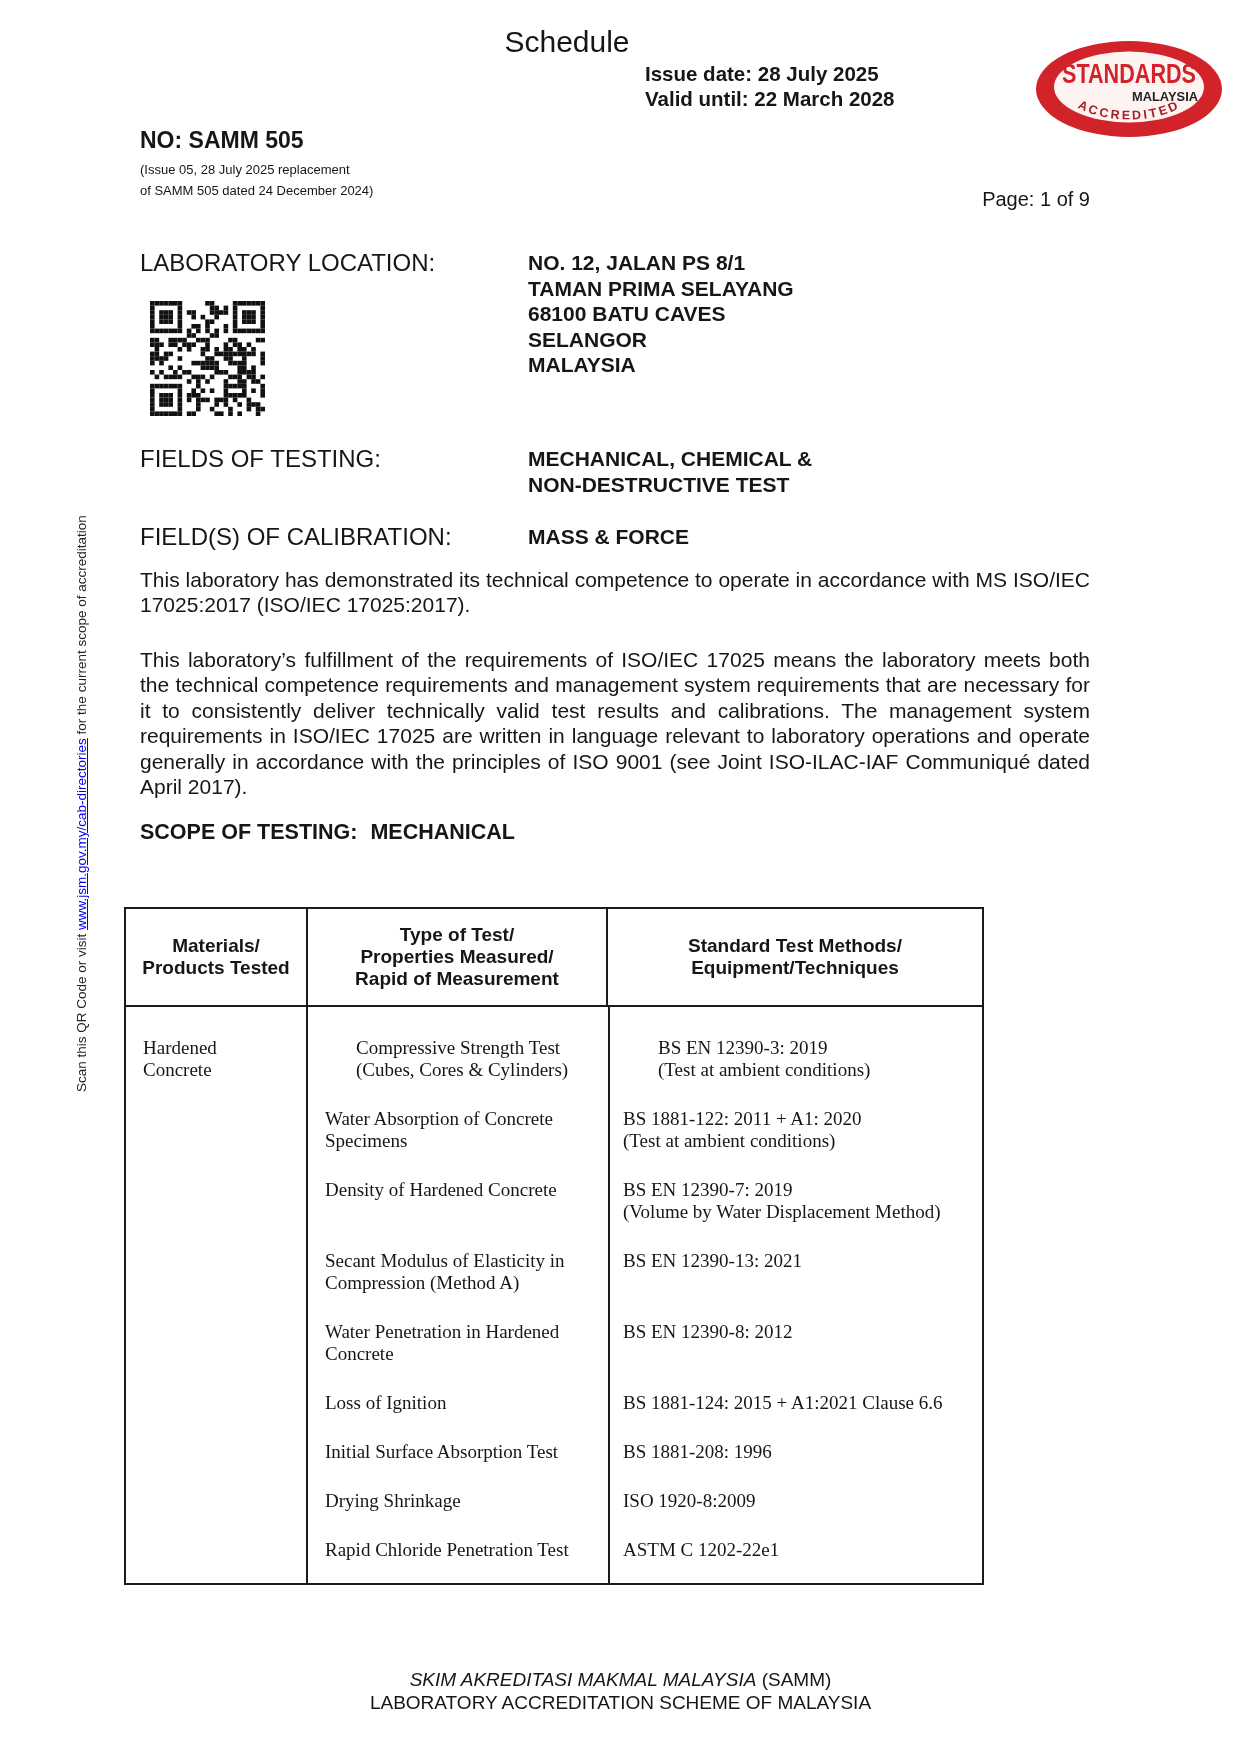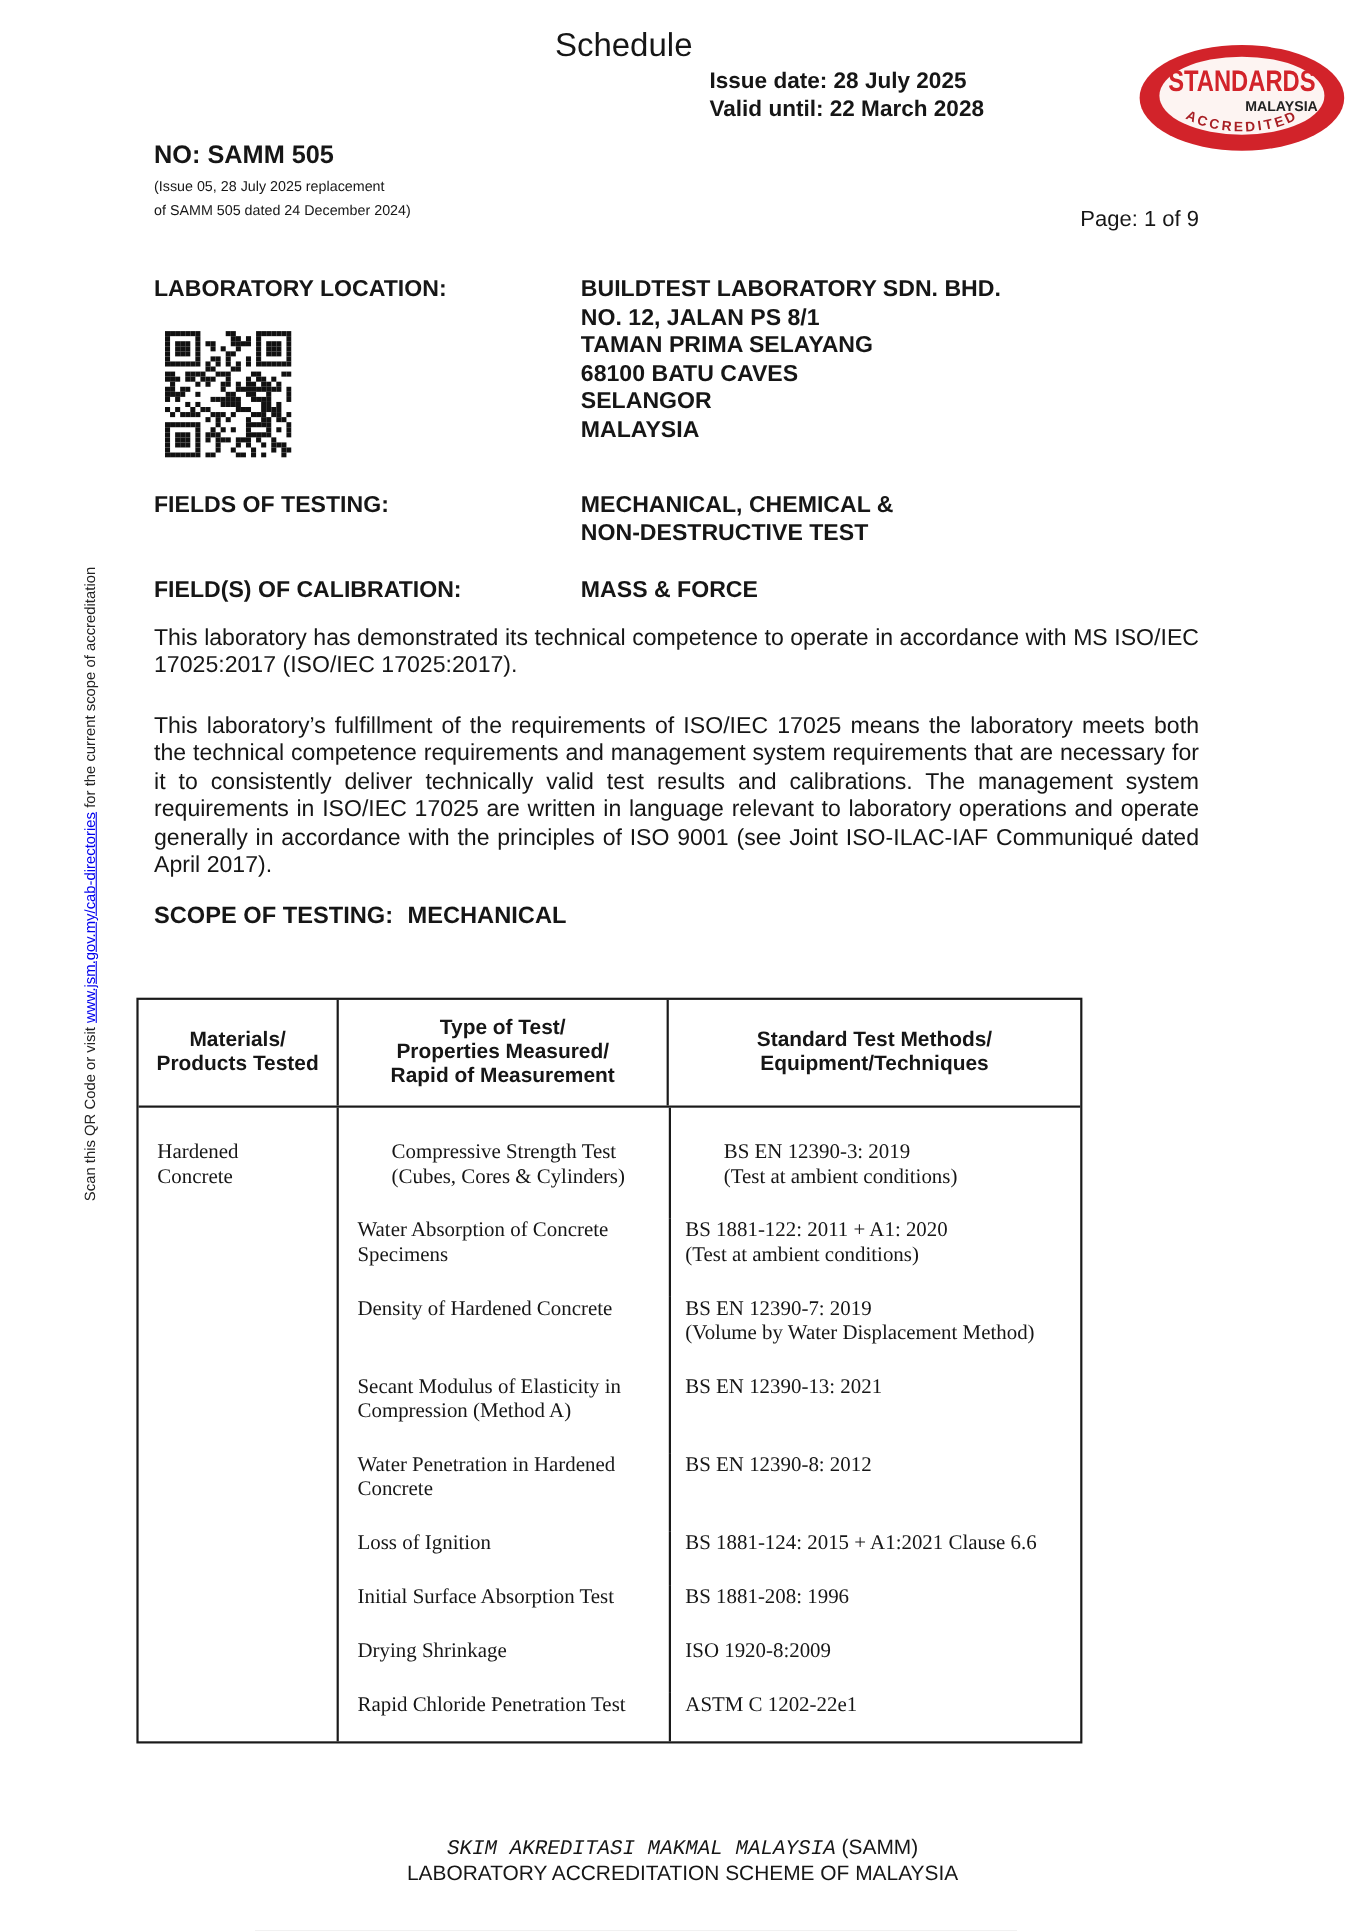--- a/index.html
+++ b/index.html
@@ -12,21 +12,21 @@
 
   .logo-wrap{position:absolute;left:1034px;top:40px;width:190px;height:98px;}
 
   .cert{position:absolute;left:140px;top:127px;}
   .cert-no{font-weight:bold;font-size:23px;margin-bottom:5px;}
   .cert-note{font-size:13px;line-height:21px;}
 
   .page-ind{position:absolute;top:188px;left:0;width:1090px;text-align:right;font-size:20px;}
 
   .lv-row{position:absolute;left:140px;display:grid;grid-template-columns:388px auto;}
-  .lv-label{font-weight:bold;font-size:21px;line-height:25px;}
+  .lv-label{font-weight:normal;font-size:24px;line-height:25px;}
   .lv-sub{font-size:20px;line-height:25px;}
   .lv-value{font-weight:bold;font-size:21px;line-height:25.5px;}
   #loc-row{top:250px;}
   #fot-row{top:446px;}
   #foc-row{top:524px;}
 
   .qr{position:absolute;left:150px;top:301px;width:115px;height:115px;}
 
   .para{position:absolute;left:140px;width:950px;font-size:21px;line-height:25.4px;
         text-align:justify;}
@@ -45,21 +45,21 @@
   .t-body{display:grid;grid-template-columns:182px 300px 1fr;}
   .mat{grid-column:1;grid-row:1 / span 9;border-right:2px solid #1a1a1a;padding:30px 8px 0 17px;}
   .tc{grid-column:2;padding:0 8px 27px 17px;}
   .mc{grid-column:3;border-left:2px solid #1a1a1a;padding:0 6px 27px 13px;}
   .r1{padding-top:30px;padding-left:48px;}
   .rlast{padding-bottom:22px;}
   .nw{white-space:nowrap;font-family:Liberation Serif, serif;}
 
   .footer{position:absolute;left:0;top:1668px;width:1241px;text-align:center;
           font-size:19px;line-height:23px;}
-  .it{font-style:italic;font-family:Liberation Mono, monospace;}
+  .it{font-style:italic;}
 
   .side{position:absolute;left:74px;top:1092px;width:640px;transform:rotate(-90deg);
         transform-origin:0 0;white-space:nowrap;font-size:13.5px;color:#222;}
   .side .lnk{color:#0000ee;text-decoration:underline;}
 </style>
 </head>
 <body>
 
 <div class="page">
 
@@ -91,21 +91,20 @@
     </div>
   </div>
 
   <div class="page-ind">Page: 1 of 9</div>
 
   <div class="lv-row" id="loc-row">
     <div>
       <div class="lv-label">LABORATORY LOCATION:</div>
     </div>
     <div class="lv-value">
-      <div>BUILDTEST LABORATORY SDN. BHD.</div>
       <div>NO. 12, JALAN PS 8/1</div>
       <div>TAMAN PRIMA SELAYANG</div>
       <div>68100 BATU CAVES</div>
       <div>SELANGOR</div>
       <div>MALAYSIA</div>
     </div>
   </div>
 
   <svg id="qr" class="qr" viewBox="0 0 115 115" width="115" height="115">
       <rect x="0" y="0" width="115" height="115" fill="#fff"></rect>

